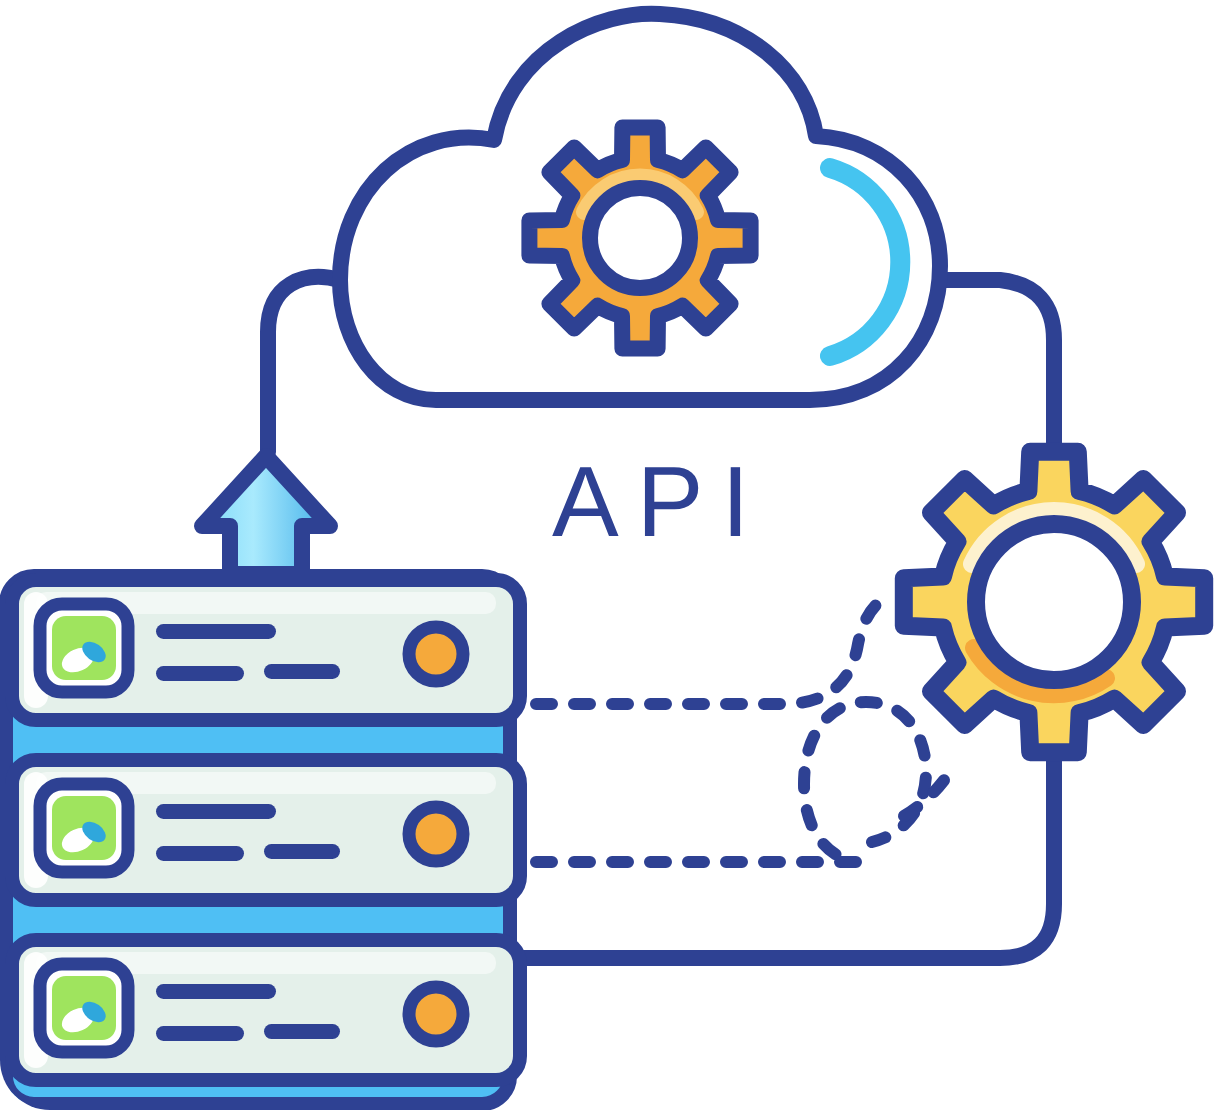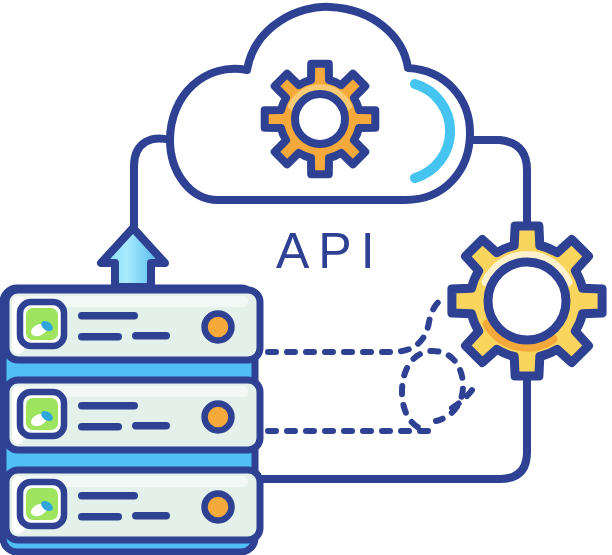--- a/index.html
+++ b/index.html
@@ -1,17 +1,17 @@
 <!DOCTYPE html>
 <html style="--navy: #2E4193; --sky: #45C4F0; --band: #4FBFF4; --arrow-light: #7FD9F8; --arrow-pale: #A9EAFD; --arrow-dark: #41AFE9; --mint: #E4F0EA; --lime: #9FE45E; --leaf-blue: #2FA7DC; --orange: #F5A93B; --orange-light: #FACB72; --yellow: #FAD55E; --cream: #FDF1CE; --white: #FFFFFF;"><head>
 <meta charset="utf-8">
 <style>
   html,body{margin:0;padding:0;background:#ffffff;}
   .stage{position:relative;width:612px;height:555px;background:var(--white,#fff);overflow:hidden;
-         font-family:"Liberation Sans", sans-serif;}
+         font-family:"Liberation Sans", sans-serif;border-radius:25px;}
   svg{display:block}
   .stroke-navy{stroke:var(--navy,#2E4193);}
   .no-fill{fill:none;}
   .round{stroke-linecap:round;stroke-linejoin:round;}
   .cloud-body{fill:var(--white,#fff);}
   .sky-arc{stroke:var(--sky,#45C4F0);}
   .gear-orange{fill:var(--orange,#F5A93B);}
   .gear-yellow{fill:var(--yellow,#FAD55E);}
   .hl-orange-light{stroke:var(--orange-light,#FACB72);}
   .hl-cream{stroke:var(--cream,#FDF1CE);}

